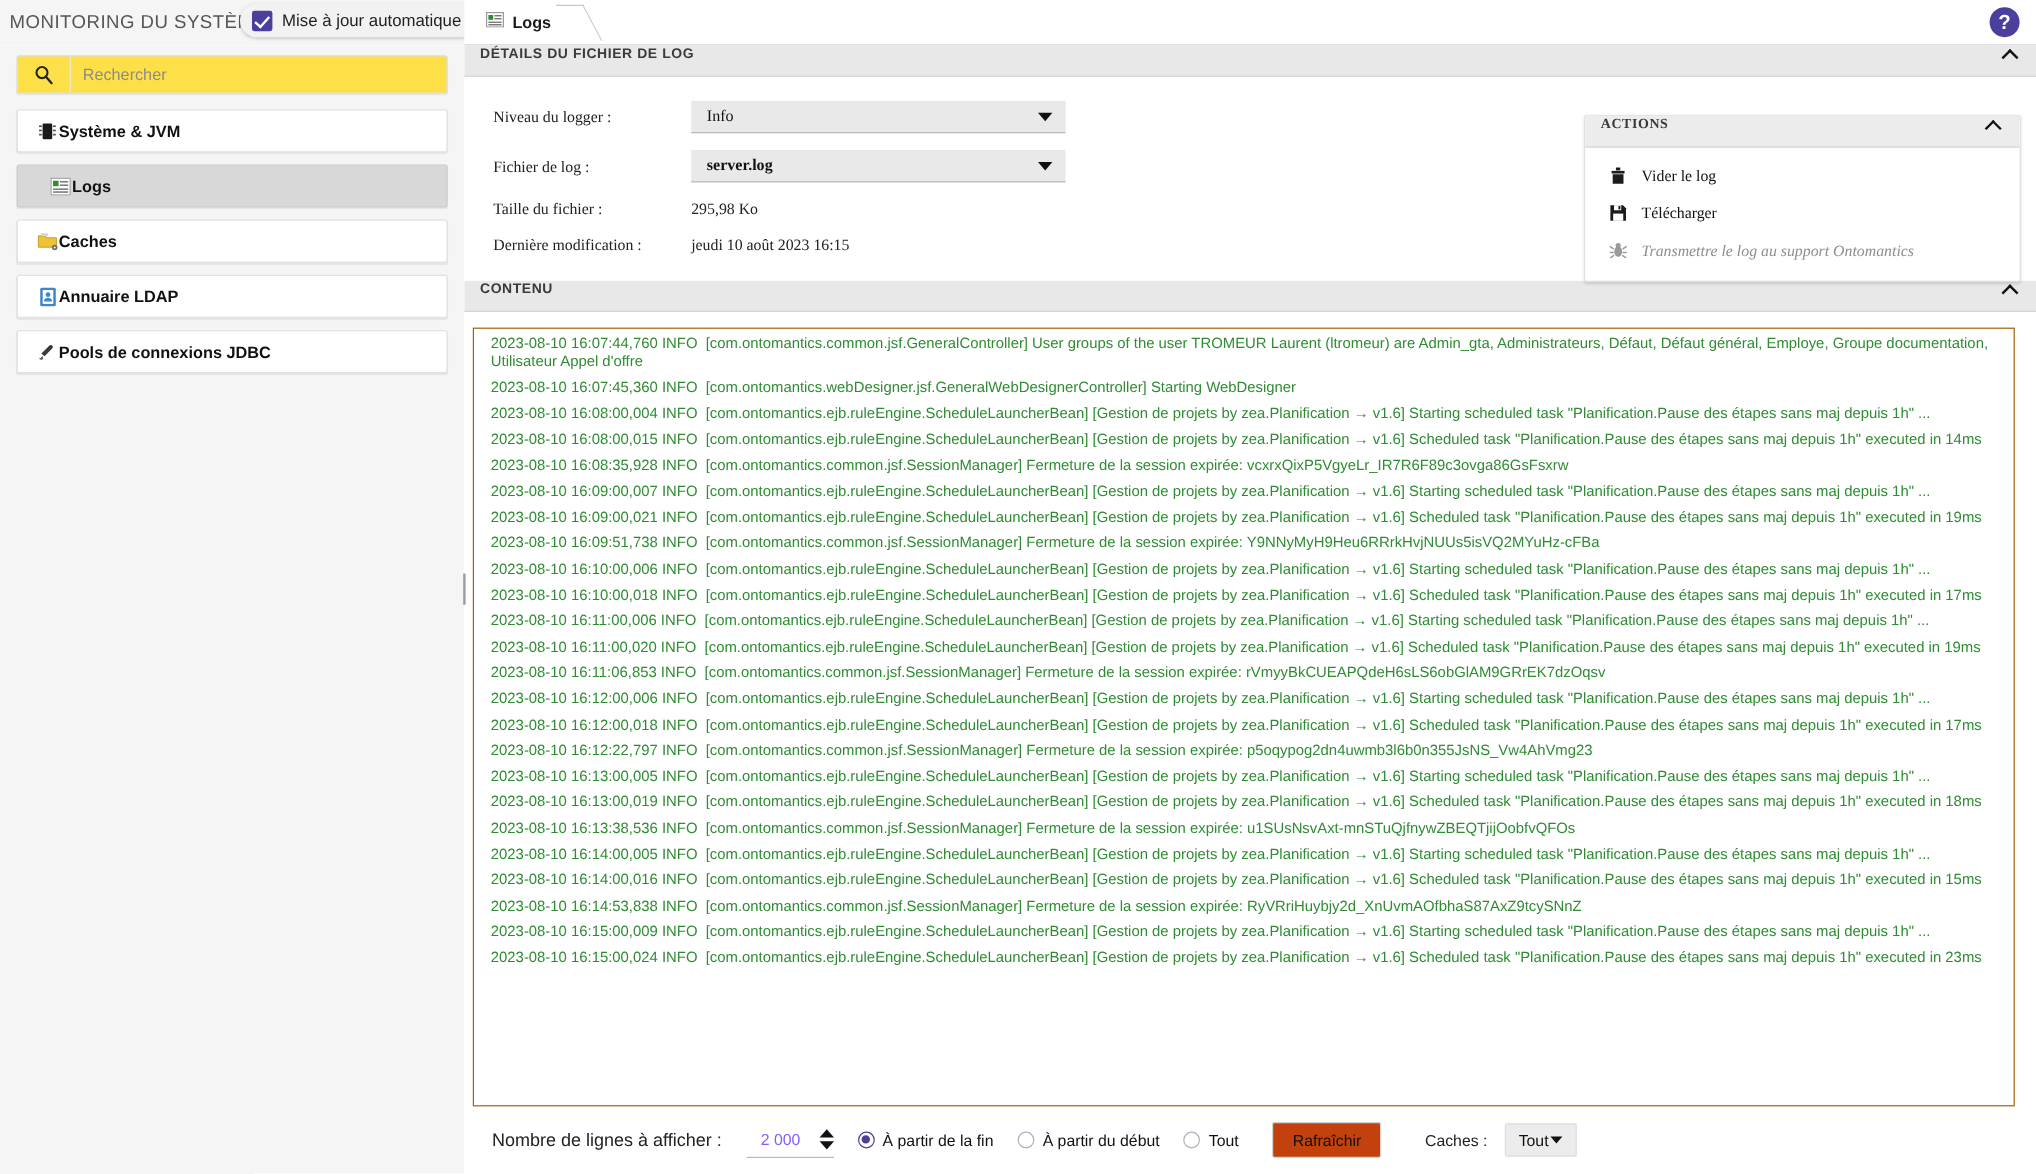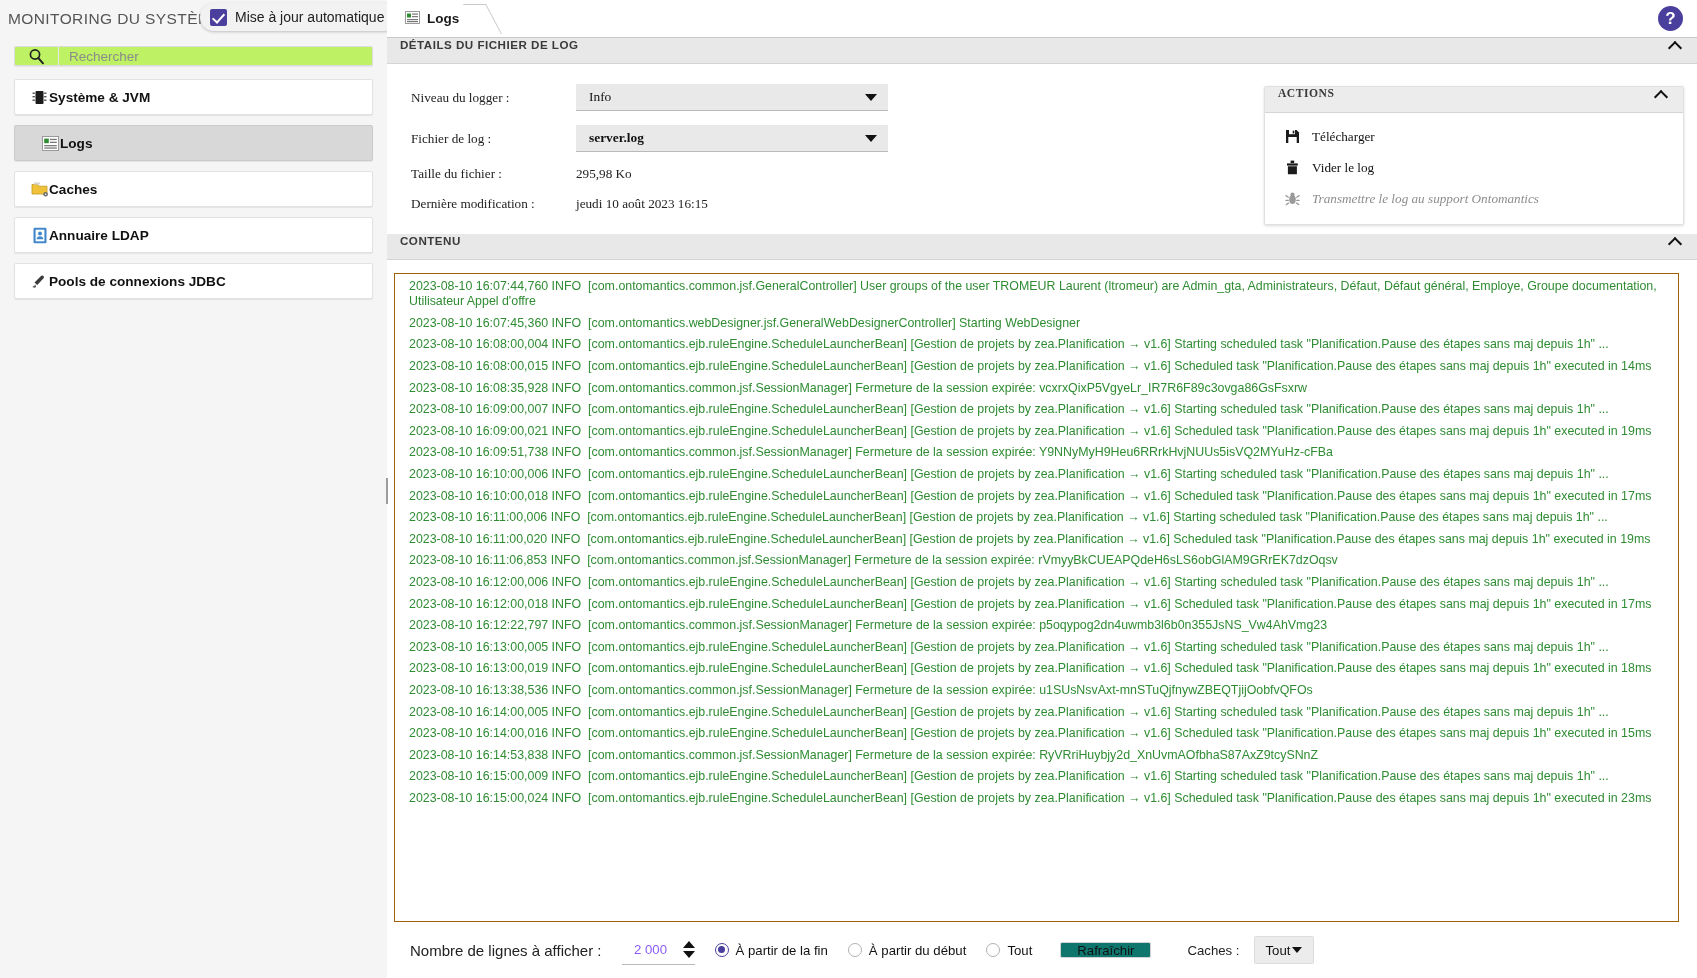--- a/index.html
+++ b/index.html
@@ -122,22 +122,22 @@
   
   .sidebar {
     width: 387px;
     flex: 0 0 387px;
     background: #f5f5f5;
     padding: 8px 14px 0 14px;
     overflow: hidden;
   }
   .search-box {
     display: flex; align-items: center;
-    height: 20px;
-    background: #bef264;
+    height: 32px;
+    background: #fde047;
     border: 1px solid #dddddd;
     border-radius: 2px;
     box-shadow: 0 1px 1px rgba(0,0,0,.07);
     margin-bottom: 13px;
   }
   .search-icon-wrap {
     width: 44px; flex: 0 0 44px;
     display: flex; align-items: center; justify-content: center;
     border-right: 1px solid #e8e8e8;
     height: 100%;
@@ -253,22 +253,22 @@
     font-size: 13.4px;
     color: #111;
     cursor: pointer;
   }
   .sel.bold { font-weight: bold; }
   .caret { width: 0; height: 0; border-left: 6px solid transparent; border-right: 6px solid transparent; border-top: 7px solid #111; }
   .frow .val { font-size: 13.2px; color: #222; }
 
   .actions-card {
     position: absolute;
-    right: 13px; top: 22px;
-    width: 420px;
+    right: 13px; top: 32px;
+    width: 364px;
     background: #ffffff;
     border: 1px solid #e0e0e0;
     border-radius: 2px;
     box-shadow: 0 1px 3px rgba(0,0,0,.14);
     overflow: hidden;
   }
   .actions-card .panel-head { background: #ececec; }
   .act-list { padding: 8px 0 10px 0; }
   .act {
     display: flex; align-items: center; gap: 11px;
@@ -339,23 +339,23 @@
   .radio.on::after {
     content: "";
     position: absolute; left: 2.3px; top: 2.3px;
     width: 7px; height: 7px; border-radius: 50%;
     background: #4b3f9e;
   }
   .radio-opt .rl { font-size: 13.2px; color: #111; white-space: nowrap; }
 
   .btn {
     margin-left: 28px;
-    height: 16px;
+    height: 30px;
     padding: 0 16px;
-    background: #0f766e;
+    background: #c2410c;
     border: 1px solid #d2d2d2;
     border-radius: 2px;
     font-size: 13.2px;
     color: #111;
     cursor: pointer;
     font-family: "Liberation Sans", sans-serif;
   }
   .filter-lbl { margin-left: 36px; font-size: 13.2px; color: #222; }
   .filter-btn {
     margin-left: 14px;
@@ -518,37 +518,37 @@
 
       <div class="actions-card">
         <div class="panel-head">
           <span class="ttl">ACTIONS</span>
           <span class="chev"></span>
         </div>
         <div class="act-list">
           <div class="act">
             <span class="act-ico">
               <svg width="15" height="15" viewBox="0 0 15 15">
+                <rect x="5.6" y="0.6" width="3.6" height="2.4" fill="#1b1b1b"></rect>
+                <rect x="2" y="3.4" width="10.8" height="2.2" fill="#1b1b1b"></rect>
+                <path d="M2.9 6.3h9v7.9h-9z" fill="#1b1b1b"></path>
+              </svg>
+            </span>
+            <span>Vider le log</span>
+          </div>
+          <div class="act">
+            <span class="act-ico">
+              <svg width="15" height="15" viewBox="0 0 15 15">
                 <path d="M1 1h10.5L14 3.5V14H1z" fill="#1b1b1b"></path>
                 <rect x="4" y="1" width="6" height="4.2" fill="#fff"></rect>
                 <rect x="7.7" y="1.7" width="1.6" height="2.8" fill="#1b1b1b"></rect>
                 <rect x="3.3" y="8" width="8.4" height="6" fill="#fff"></rect>
               </svg>
             </span>
             <span>Télécharger</span>
-          </div>
-          <div class="act">
-            <span class="act-ico">
-              <svg width="15" height="15" viewBox="0 0 15 15">
-                <rect x="5.6" y="0.6" width="3.6" height="2.4" fill="#1b1b1b"></rect>
-                <rect x="2" y="3.4" width="10.8" height="2.2" fill="#1b1b1b"></rect>
-                <path d="M2.9 6.3h9v7.9h-9z" fill="#1b1b1b"></path>
-              </svg>
-            </span>
-            <span>Vider le log</span>
           </div>
           <div class="act disabled">
             <span class="act-ico">
               <svg width="15" height="15" viewBox="0 0 15 15">
                 <ellipse cx="7.5" cy="8.6" rx="3.3" ry="4.4" fill="#9a9a9a"></ellipse>
                 <circle cx="7.5" cy="3.6" r="2.1" fill="#9a9a9a"></circle>
                 <g stroke="#9a9a9a" stroke-width="1.3" stroke-linecap="round">
                   <line x1="3.3" y1="6.2" x2="0.9" y2="4.6"></line>
                     <line x1="11.7" y1="6.2" x2="14.1" y2="4.6"></line>
                   <line x1="3.3" y1="9.4" x2="0.9" y2="9.4"></line>

